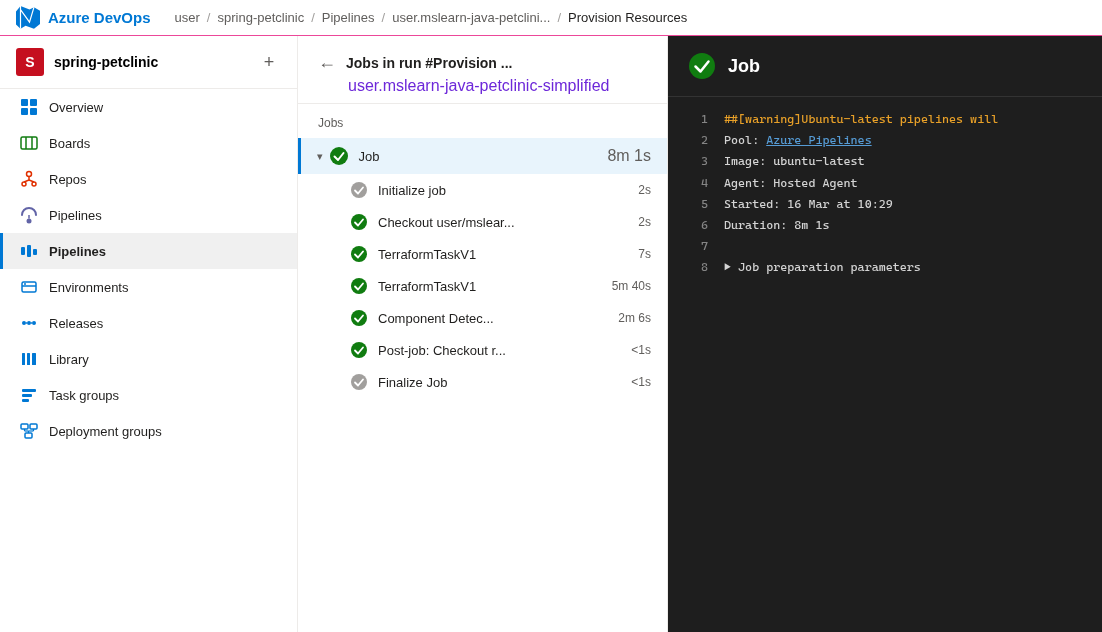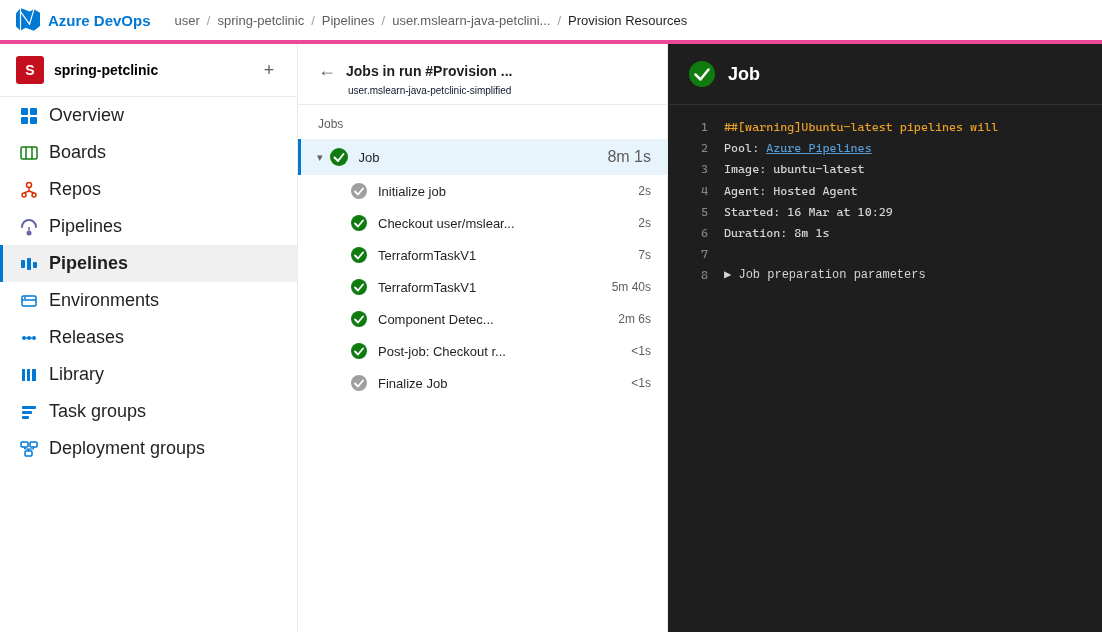--- a/index.html
+++ b/index.html
@@ -1,53 +1,53 @@
 <!DOCTYPE html>
 <html><head>
   <meta charset="utf-8">
   <style>
     * { box-sizing: border-box; margin: 0; padding: 0; }
     body { font-family: -apple-system, BlinkMacSystemFont, 'Segoe UI', sans-serif; font-size: 13px; background: #fff; display: flex; flex-direction: column; height: 632px; overflow: hidden; }
 
     
     .top-nav {
-      display: flex; align-items: center; height: 44px; background: #fff;
-      border-bottom: 4px solid #ec4899; padding: 0 16px; flex-shrink: 0;
+      display: flex; align-items: center; height: 36px; background: #fff;
+      border-bottom: 1px solid #ec4899; padding: 0 16px; flex-shrink: 0;
     }
     .top-nav-logo { display: flex; align-items: center; gap: 8px; color: #0078d4; font-weight: 600; font-size: 15px; margin-right: 24px; }
     .top-nav-logo svg { width: 24px; height: 24px; }
     .breadcrumb { display: flex; align-items: center; gap: 7px; font-size: 13px; color: #323130; }
     .breadcrumb span { color: #605e5c; }
     .breadcrumb .sep { color: #a19f9d; }
     .breadcrumb .last { color: #201f1e; font-weight: 400; }
 
     
     .main-body { display: flex; flex: 1; overflow: hidden; }
 
     
     .sidebar { width: 298px; background: #fff; border-right: 1px solid #edebe9; display: flex; flex-direction: column; flex-shrink: 0; overflow-y: auto; }
     .sidebar-header { display: flex; align-items: center; justify-content: space-between; padding: 12px 16px; border-bottom: 1px solid #edebe9; }
     .sidebar-project { display: flex; align-items: center; gap: 10px; font-weight: 600; font-size: 14px; }
     .sidebar-project-icon { width: 28px; height: 28px; background: #c50f1f; border-radius: 3px; display: flex; align-items: center; justify-content: center; color: #fff; font-weight: 700; font-size: 14px; }
     .sidebar-add { width: 24px; height: 24px; display: flex; align-items: center; justify-content: center; cursor: pointer; color: #605e5c; font-size: 18px; border-radius: 3px; }
 
-    .sidebar-item { display: flex; align-items: center; gap: 10px; padding: 8px 16px; cursor: pointer; color: #201f1e; font-size: 18px; border-left: 3px solid transparent; }
+    .sidebar-item { display: flex; align-items: center; gap: 10px; padding: 8px 16px; cursor: pointer; color: #201f1e; font-size: 13px; border-left: 3px solid transparent; }
     .sidebar-item.active { background: #f0f0f0; font-weight: 600; border-left: 3px solid #0078d4; }
     .sidebar-item .icon-box { width: 20px; height: 20px; display: flex; align-items: center; justify-content: center; flex-shrink: 0; }
 
     
     .content-area { flex: 1; display: flex; overflow: hidden; }
 
     
     .jobs-panel { width: 370px; border-right: 1px solid #edebe9; display: flex; flex-direction: column; flex-shrink: 0; background: #fff; }
     .jobs-header { padding: 16px 20px 8px; border-bottom: 1px solid #edebe9; }
     .jobs-title-row { display: flex; align-items: center; gap: 10px; margin-bottom: 4px; }
     .back-arrow { cursor: pointer; color: #605e5c; font-size: 18px; }
     .jobs-title { font-size: 14px; font-weight: 600; color: #201f1e; }
-    .jobs-subtitle { font-size: 10px; color: #0f172a; padding-left: 30px; }
+    .jobs-subtitle { font-size: 16px; color: #6d28d9; padding-left: 30px; }
     .jobs-section-label { padding: 12px 20px 8px; font-size: 12px; color: #605e5c; font-weight: 400; }
 
     .job-row { display: flex; align-items: center; padding: 8px 16px; border-left: 3px solid transparent; cursor: pointer; }
     .job-row.selected { background: #e8f4fc; border-left: 3px solid #0078d4; }
     .job-expand { margin-right: 6px; color: #605e5c; font-size: 11px; }
     .job-status-icon { width: 20px; height: 20px; margin-right: 10px; flex-shrink: 0; }
     .job-name { flex: 1; font-size: 13px; color: #201f1e; }
     .job-duration { font-size: 16px; color: #605e5c; }
 
     .step-row { display: flex; align-items: center; padding: 7px 16px 7px 52px; cursor: pointer; }
@@ -349,19 +349,19 @@
           <span class="log-line-content">Duration: 8m 1s</span>
         </div>
 
         <div class="log-line">
           <span class="log-line-num">7</span>
           <span class="log-line-content"></span>
         </div>
 
         <div class="log-line">
           <span class="log-line-num">8</span>
-          <span class="log-line-content" style="cursor:pointer;font-family:Liberation Mono, monospace;">▶ Job preparation parameters</span>
+          <span class="log-line-content" style="cursor:pointer;">▶ Job preparation parameters</span>
         </div>
       </div>
     </div>
 
   </div>
 </div>
 
 </body></html>

